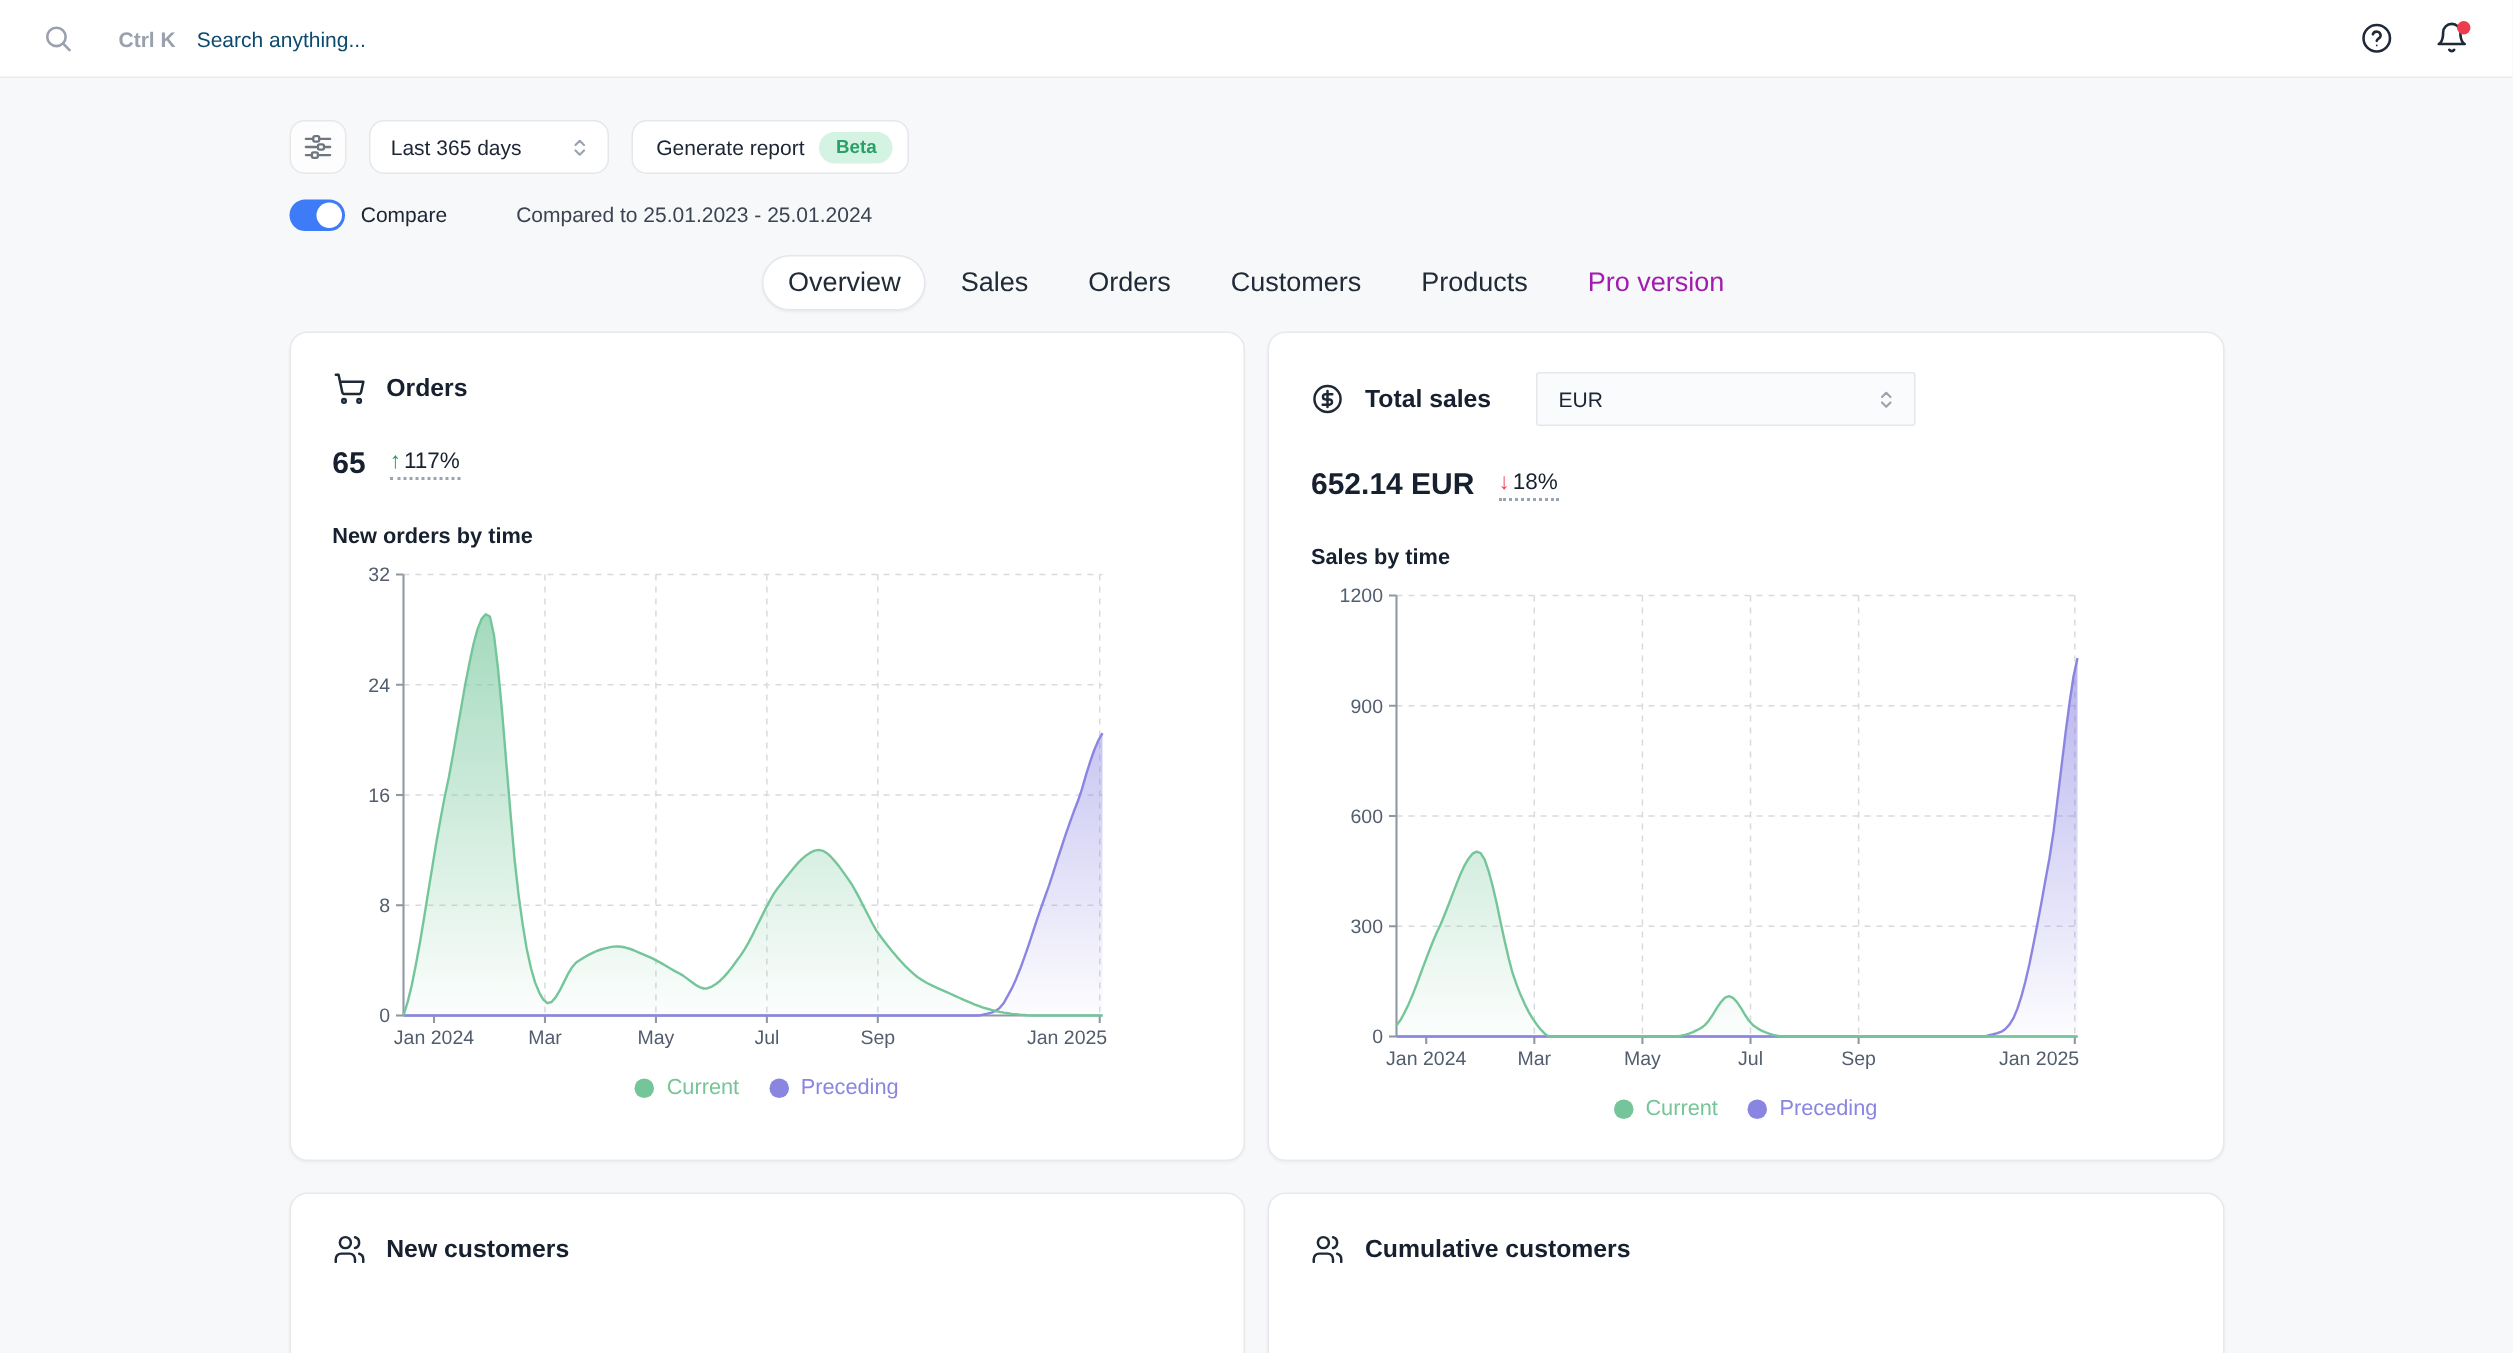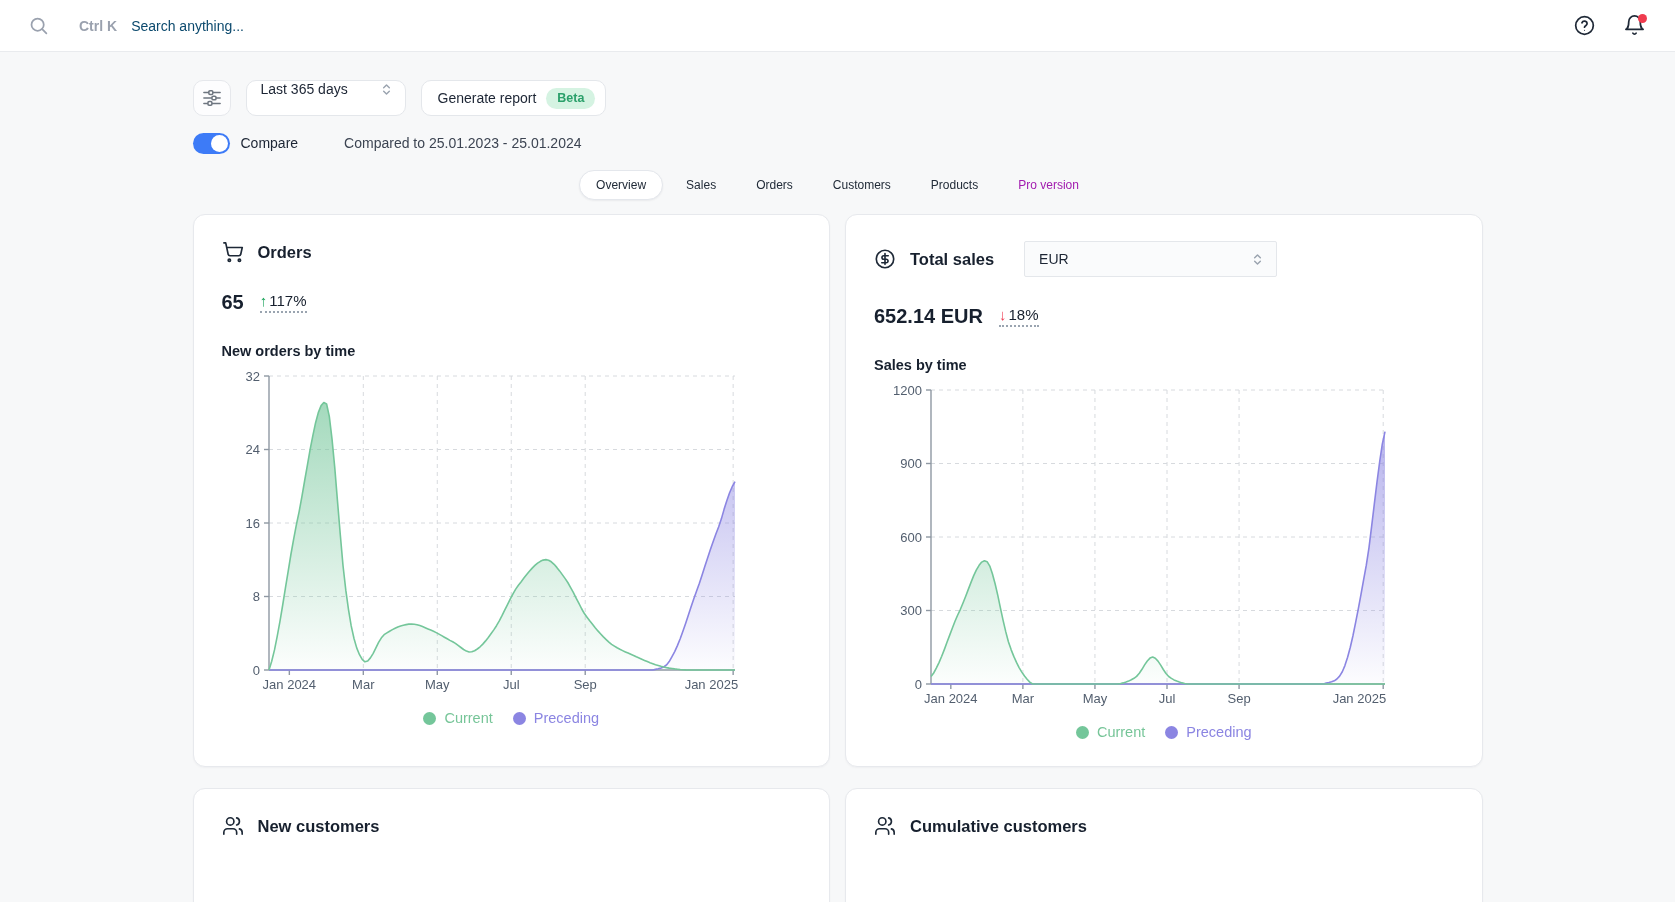--- a/index.html
+++ b/index.html
@@ -21,39 +21,39 @@
   .notifdot { position:absolute; top:1px; right:0px; width:9px; height:9px; border-radius:50%; background:#ef3b4e; }
   
   main { width:1290px; margin:0 auto; }
   .controls-row { margin-top:28px; display:flex; align-items:center; gap:15px; }
   .filter-btn {
     width:38px; height:36px; background:#fdfdfe; border:1px solid #e6e8ec; border-radius:10px;
     display:flex; align-items:center; justify-content:center; cursor:pointer;
   }
   .selectbox {
     height:36px; background:#fff; border:1px solid #e4e7eb; border-radius:10px;
-    display:flex; align-items:flex-start; justify-content:space-between; padding:0 10px 0 14px;
+    display:flex; align-items:center; justify-content:space-between; padding:0 10px 0 14px;
     cursor:pointer; width:160px;
   }
   .report-btn {
     height:36px; background:#fff; border:1px solid #e4e7eb; border-radius:10px;
     display:flex; align-items:center; gap:10px; padding:0 10px 0 16px; cursor:pointer;
     font-size:14px; color:#1c2534; font-family:inherit;
   }
   .beta-pill { background:#d5f3e2; color:#2aa06a; font-size:12.5px; font-weight:600; border-radius:999px; padding:3.5px 11px; }
   .compare-row { margin-top:16px; display:flex; align-items:center; height:22px; }
   .toggle { width:37px; height:21px; border-radius:999px; background:#3d7bf7; position:relative; cursor:pointer; display:inline-block; }
   .toggle .knob { position:absolute; top:2px; right:2px; width:17px; height:17px; background:#fff; border-radius:50%; }
   .compare-label { margin-left:11px; color:#1c2534; }
   .compare-caption { margin-left:46px; color:#3c4452; }
   
   .tabs { margin-top:16px; display:flex; justify-content:center; align-items:center; gap:6px; }
   .tab {
     border:1px solid transparent; background:none; border-radius:999px; padding:7px 16px;
-    font-size:12px; color:#212b38; cursor:pointer; font-family:inherit;
+    font-size:18px; color:#212b38; cursor:pointer; font-family:inherit;
   }
   .tab.active { background:#fff; border-color:#e4e7ec; box-shadow:0 1px 2px rgba(16,24,40,.06); font-weight:400; }
   .tab.pro { color:#a21caf; }
   
   .grid { margin-top:14px; display:grid; grid-template-columns:1fr 1fr; column-gap:15px; row-gap:21px; }
   .card {
     background:#fff; border:1px solid #e7e9ed; border-radius:12px;
     box-shadow:0 1px 2px rgba(16,24,40,.04); padding:26px 28px; min-height:552px;
   }
   .card.short { min-height:300px; }

